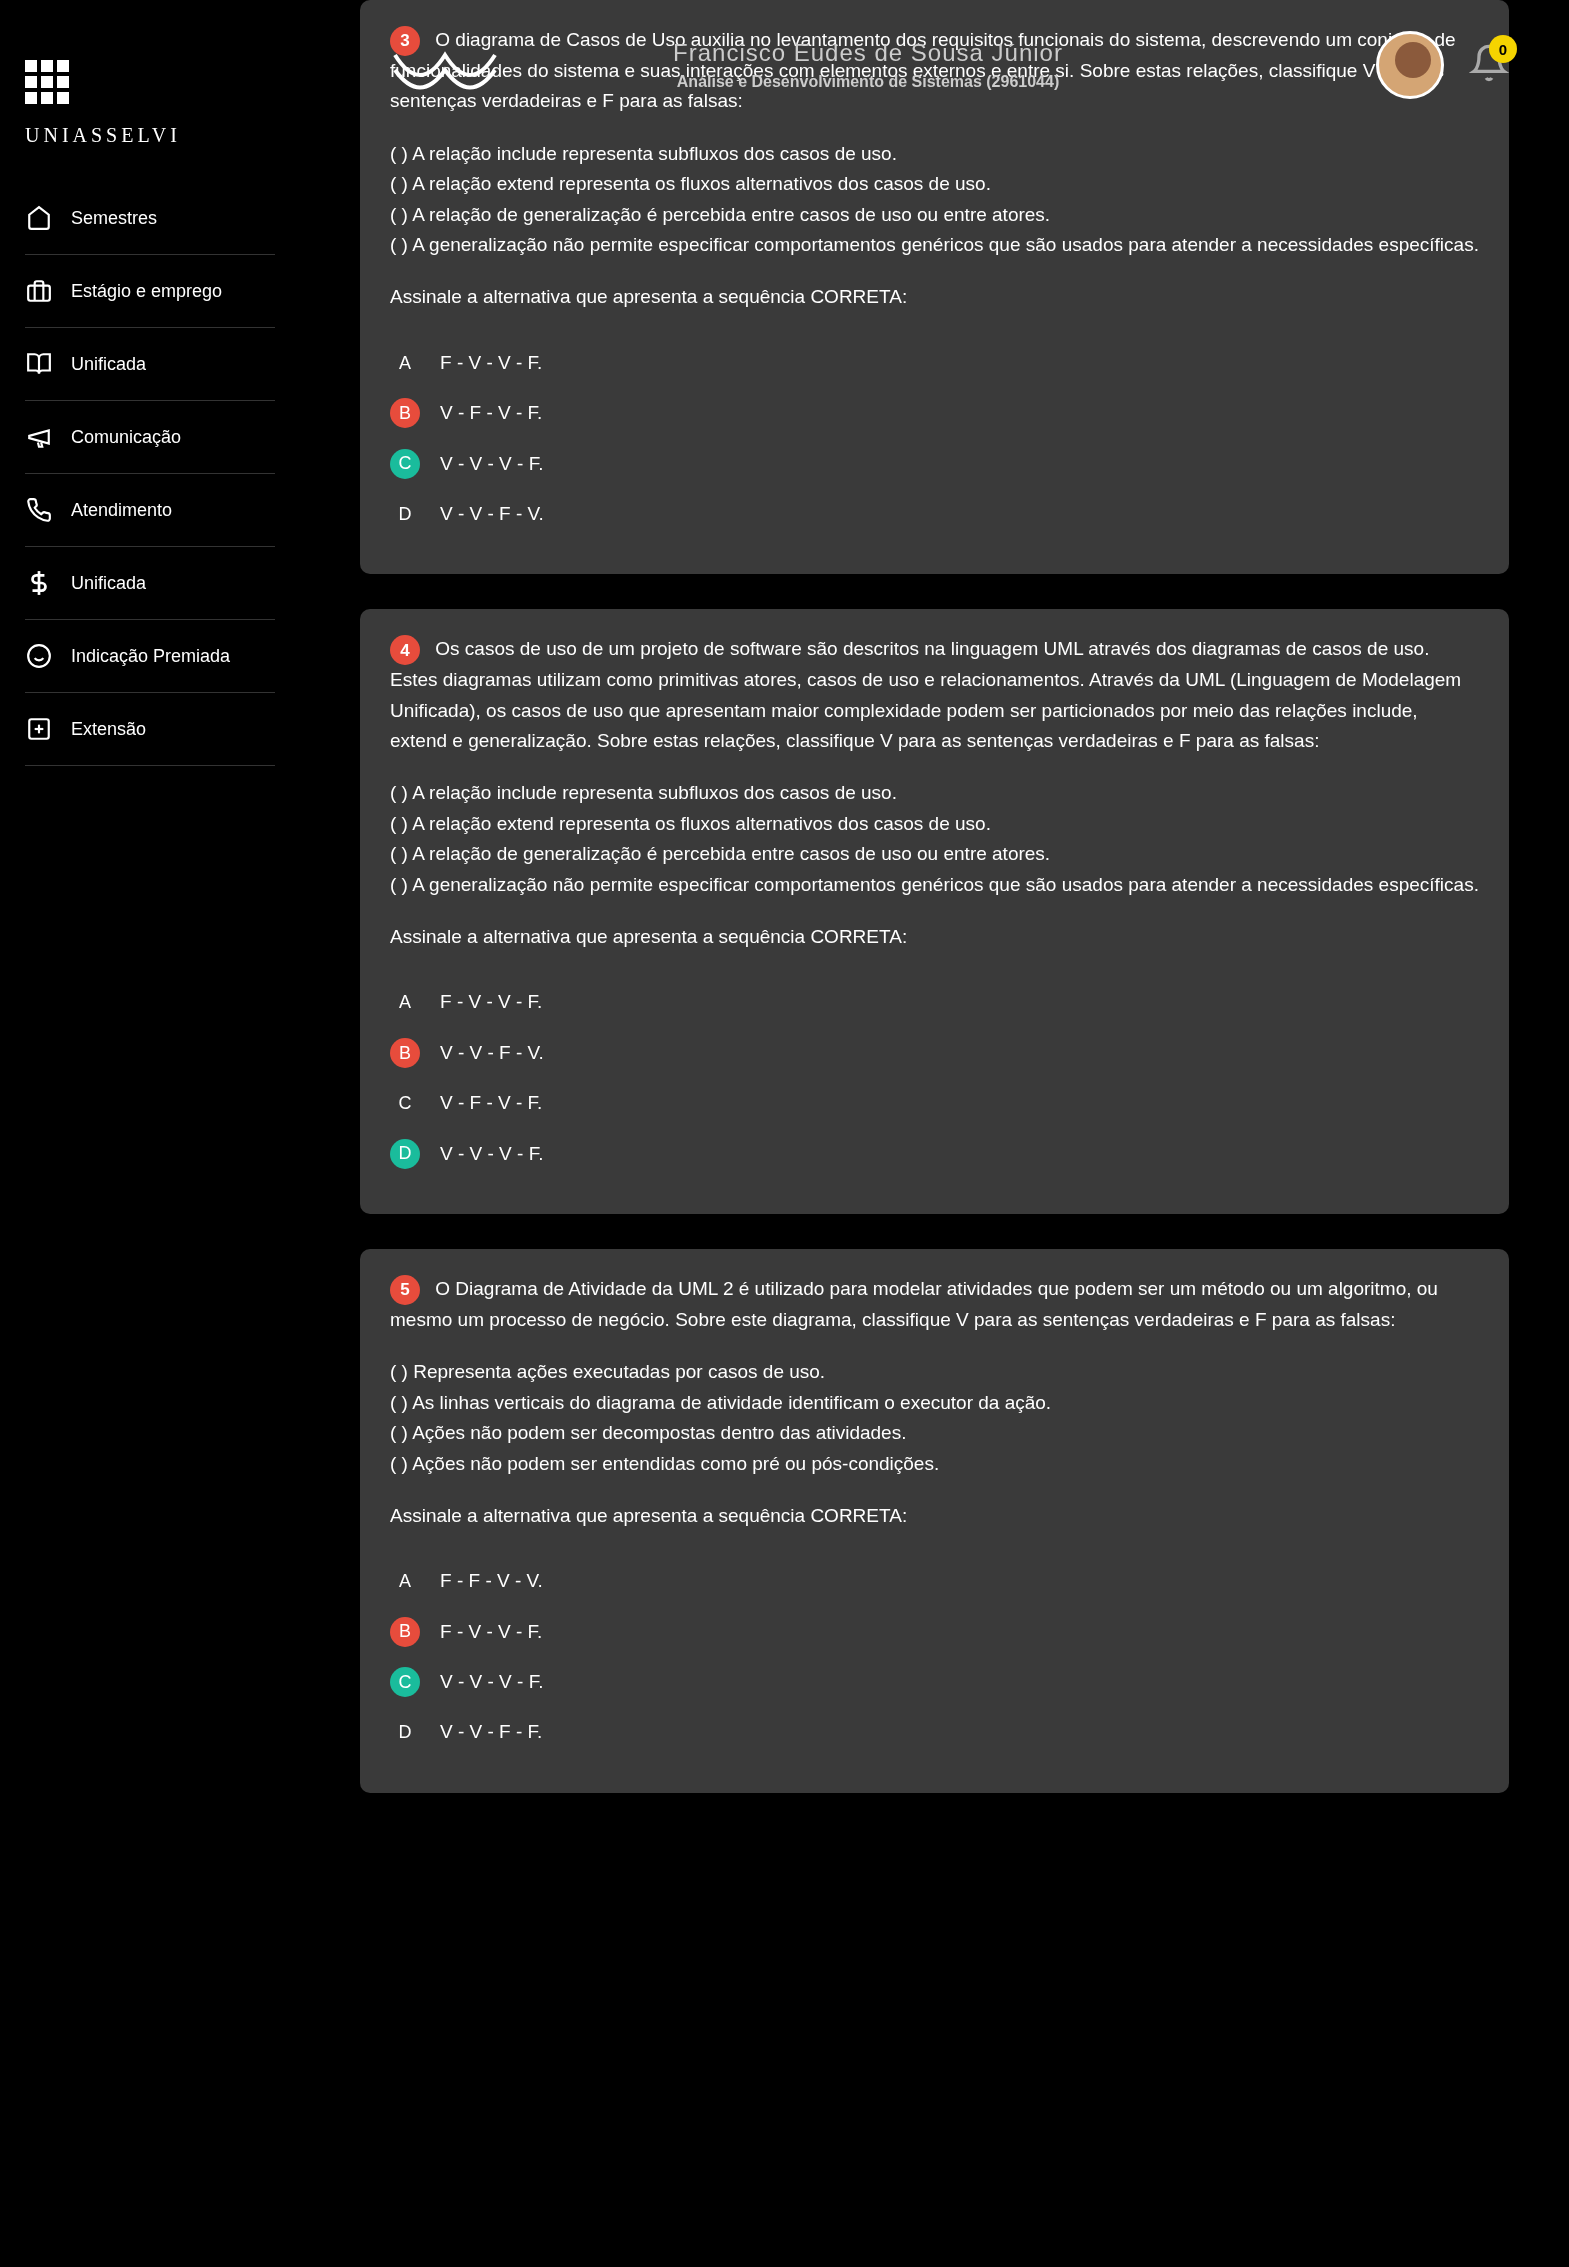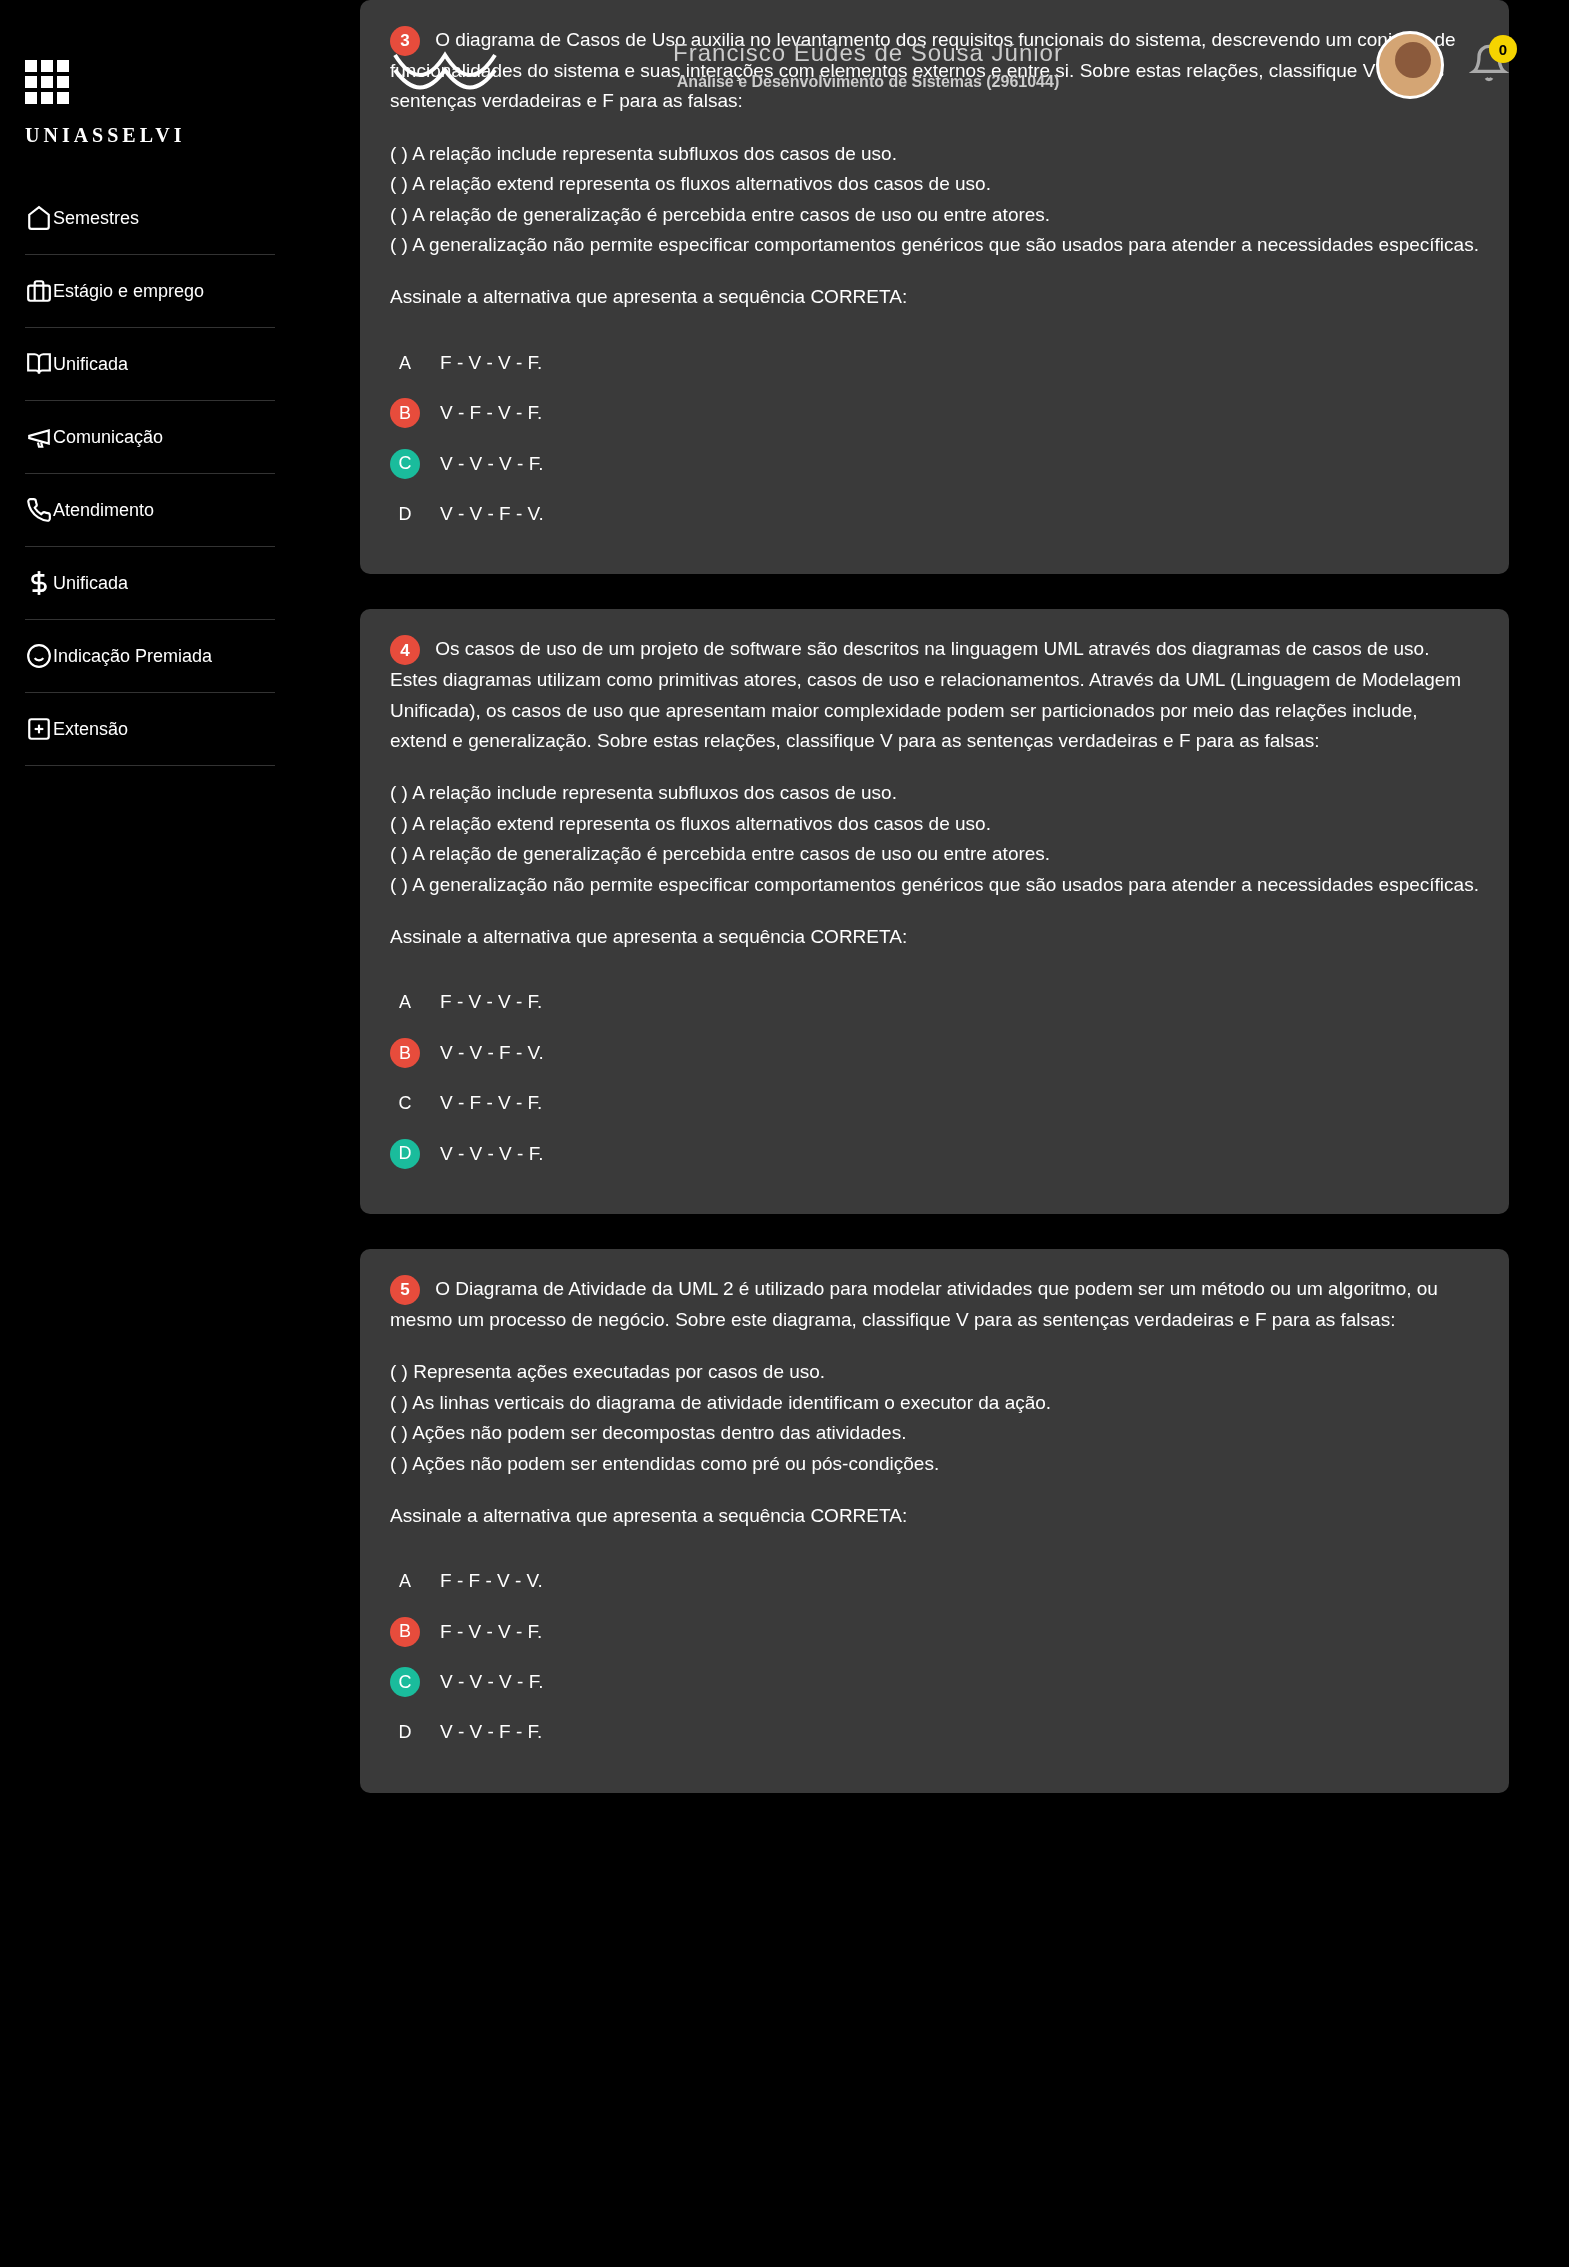--- a/index.html
+++ b/index.html
@@ -28,26 +28,26 @@
       margin-bottom: 20px;
     }
     .grid-icon span { background: #fff; }
     .brand-logo {
       margin-bottom: 35px;
     }
     .brand-name {
       font-family: Georgia, serif;
       font-size: 20px;
       letter-spacing: 4px;
-      font-weight: 700;
+      font-weight: 400;
     }
     .nav-item {
       display: flex;
       align-items: center;
-      gap: 0;
+      gap: 18px;
       padding: 22px 0;
       border-bottom: 1px solid #333;
       font-size: 18px;
       cursor: pointer;
     }
     .nav-icon {
       width: 28px;
       height: 28px;
       display: flex;
       align-items: center;

